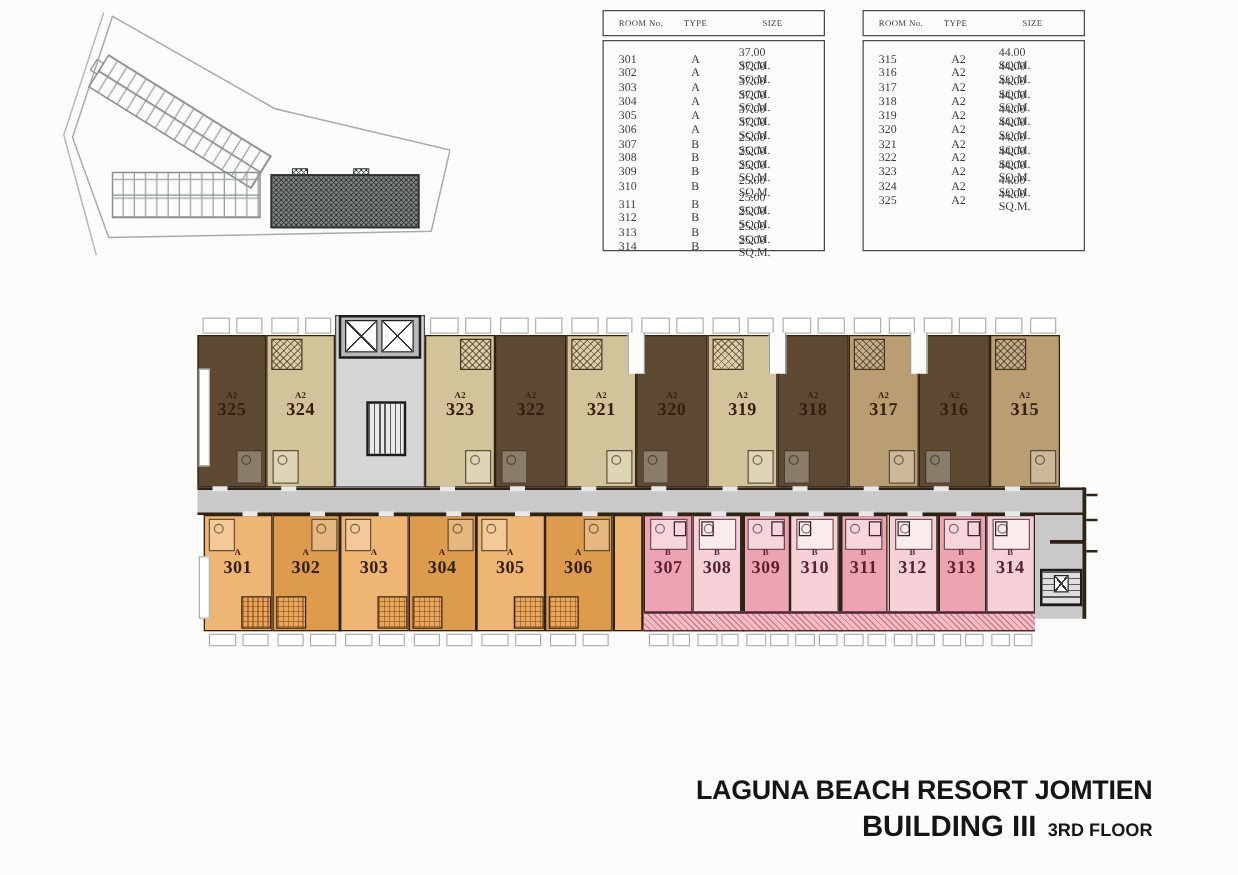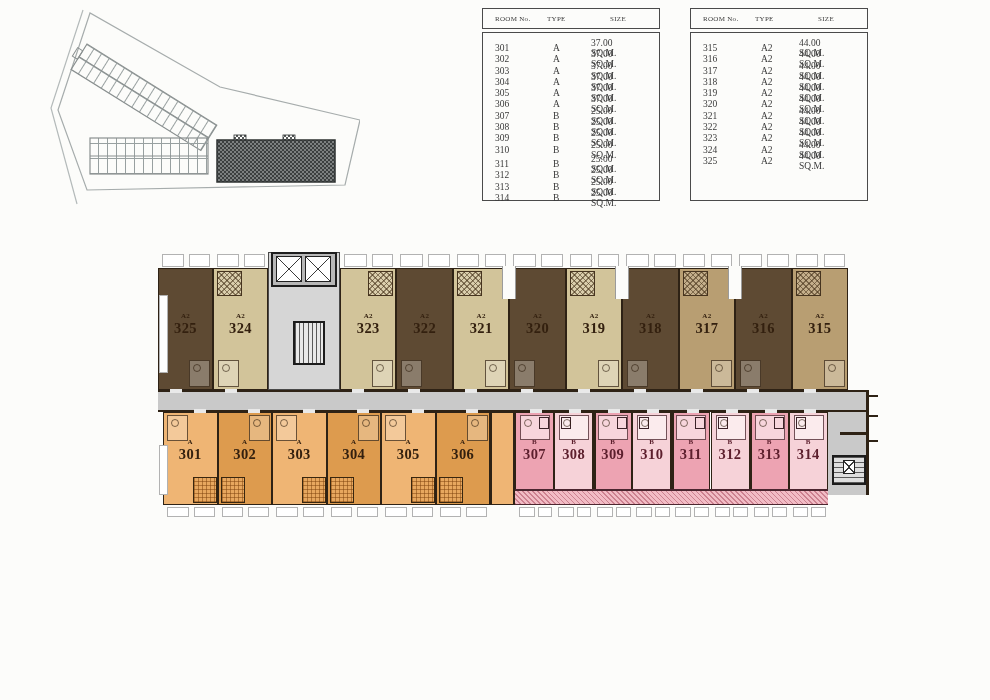--- a/index.html
+++ b/index.html
@@ -548,14 +548,20 @@
       <div class="abs " style="left: 678px; top: 167px; width: 40px; height: 83px; background: var(--corridor);"></div>
       <div class="abs stairsH" style="left: 682px; top: 210px; width: 34px; height: 30px;"></div>
       <div class="abs elevX" style="left: 693px; top: 215px; width: 12px; height: 14px; border-width: 1px;"></div>
       <div class="abs wallseg" style="left: 716px; top: 145px; width: 3px; height: 105px;"></div>
       <div class="abs wallseg" style="left: 690px; top: 187px; width: 28px; height: 2.5px;"></div>
       <div class="abs wallseg" style="left: 719px; top: 150px; width: 9px; height: 2px;"></div>
       <div class="abs wallseg" style="left: 719px; top: 170px; width: 9px; height: 2px;"></div>
       <div class="abs wallseg" style="left: 719px; top: 195px; width: 9px; height: 2px;"></div>
     </div>
 
+  <div class="title-block">
+    <div class="t1">LAGUNA BEACH RESORT JOMTIEN</div>
+    <div class="t2">
+      <span>BUILDING III</span><span class="t3">3RD FLOOR</span>
+    </div>
+  </div>
 
 </div>
 
 </body></html>

